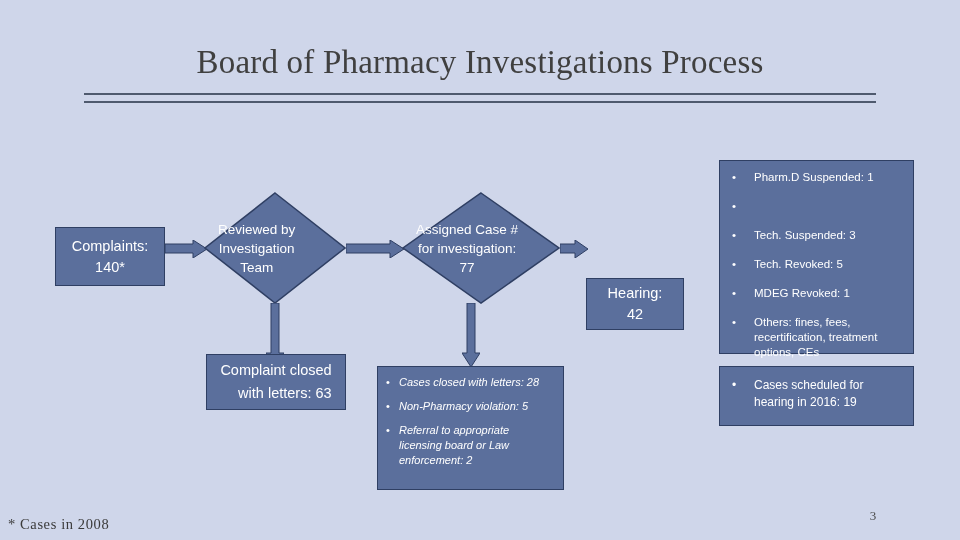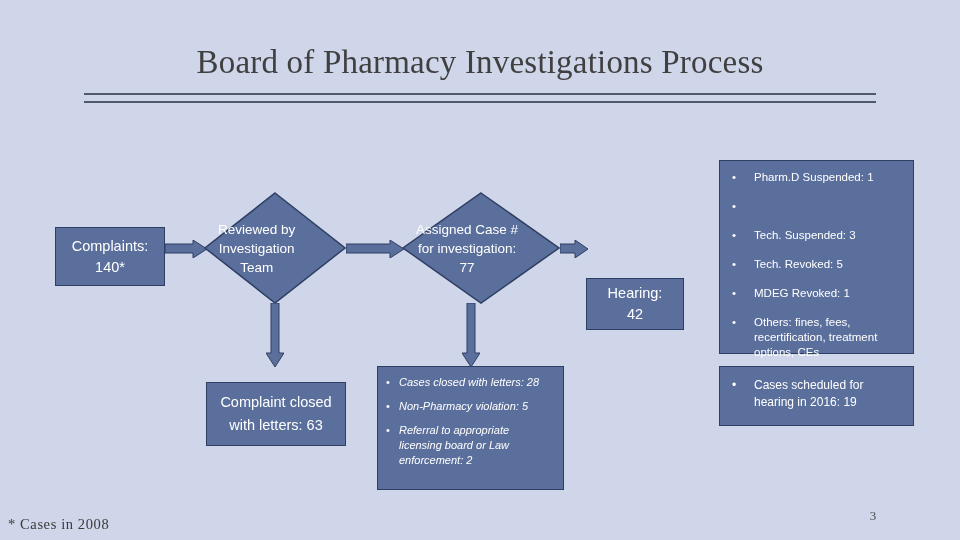--- a/index.html
+++ b/index.html
@@ -71,25 +71,26 @@
     top: 238px;
     width: 98px;
     height: 52px;
     font-size: 14.5px;
     line-height: 21px;
     margin-top: 40px;
   }
 
   #box-complaint-closed {
     left: 206px;
-    top: 382px;
+    top: 354px;
     width: 140px;
-    height: 64px;
+    height: 56px;
     font-size: 14.5px;
     line-height: 23px;
+    text-align: right;
   }
 
   #box-case-notes {
     left: 377px;
     top: 366px;
     width: 187px;
     height: 124px;
     display: block;
     text-align: left;
     padding: 8px 10px 8px 8px;

